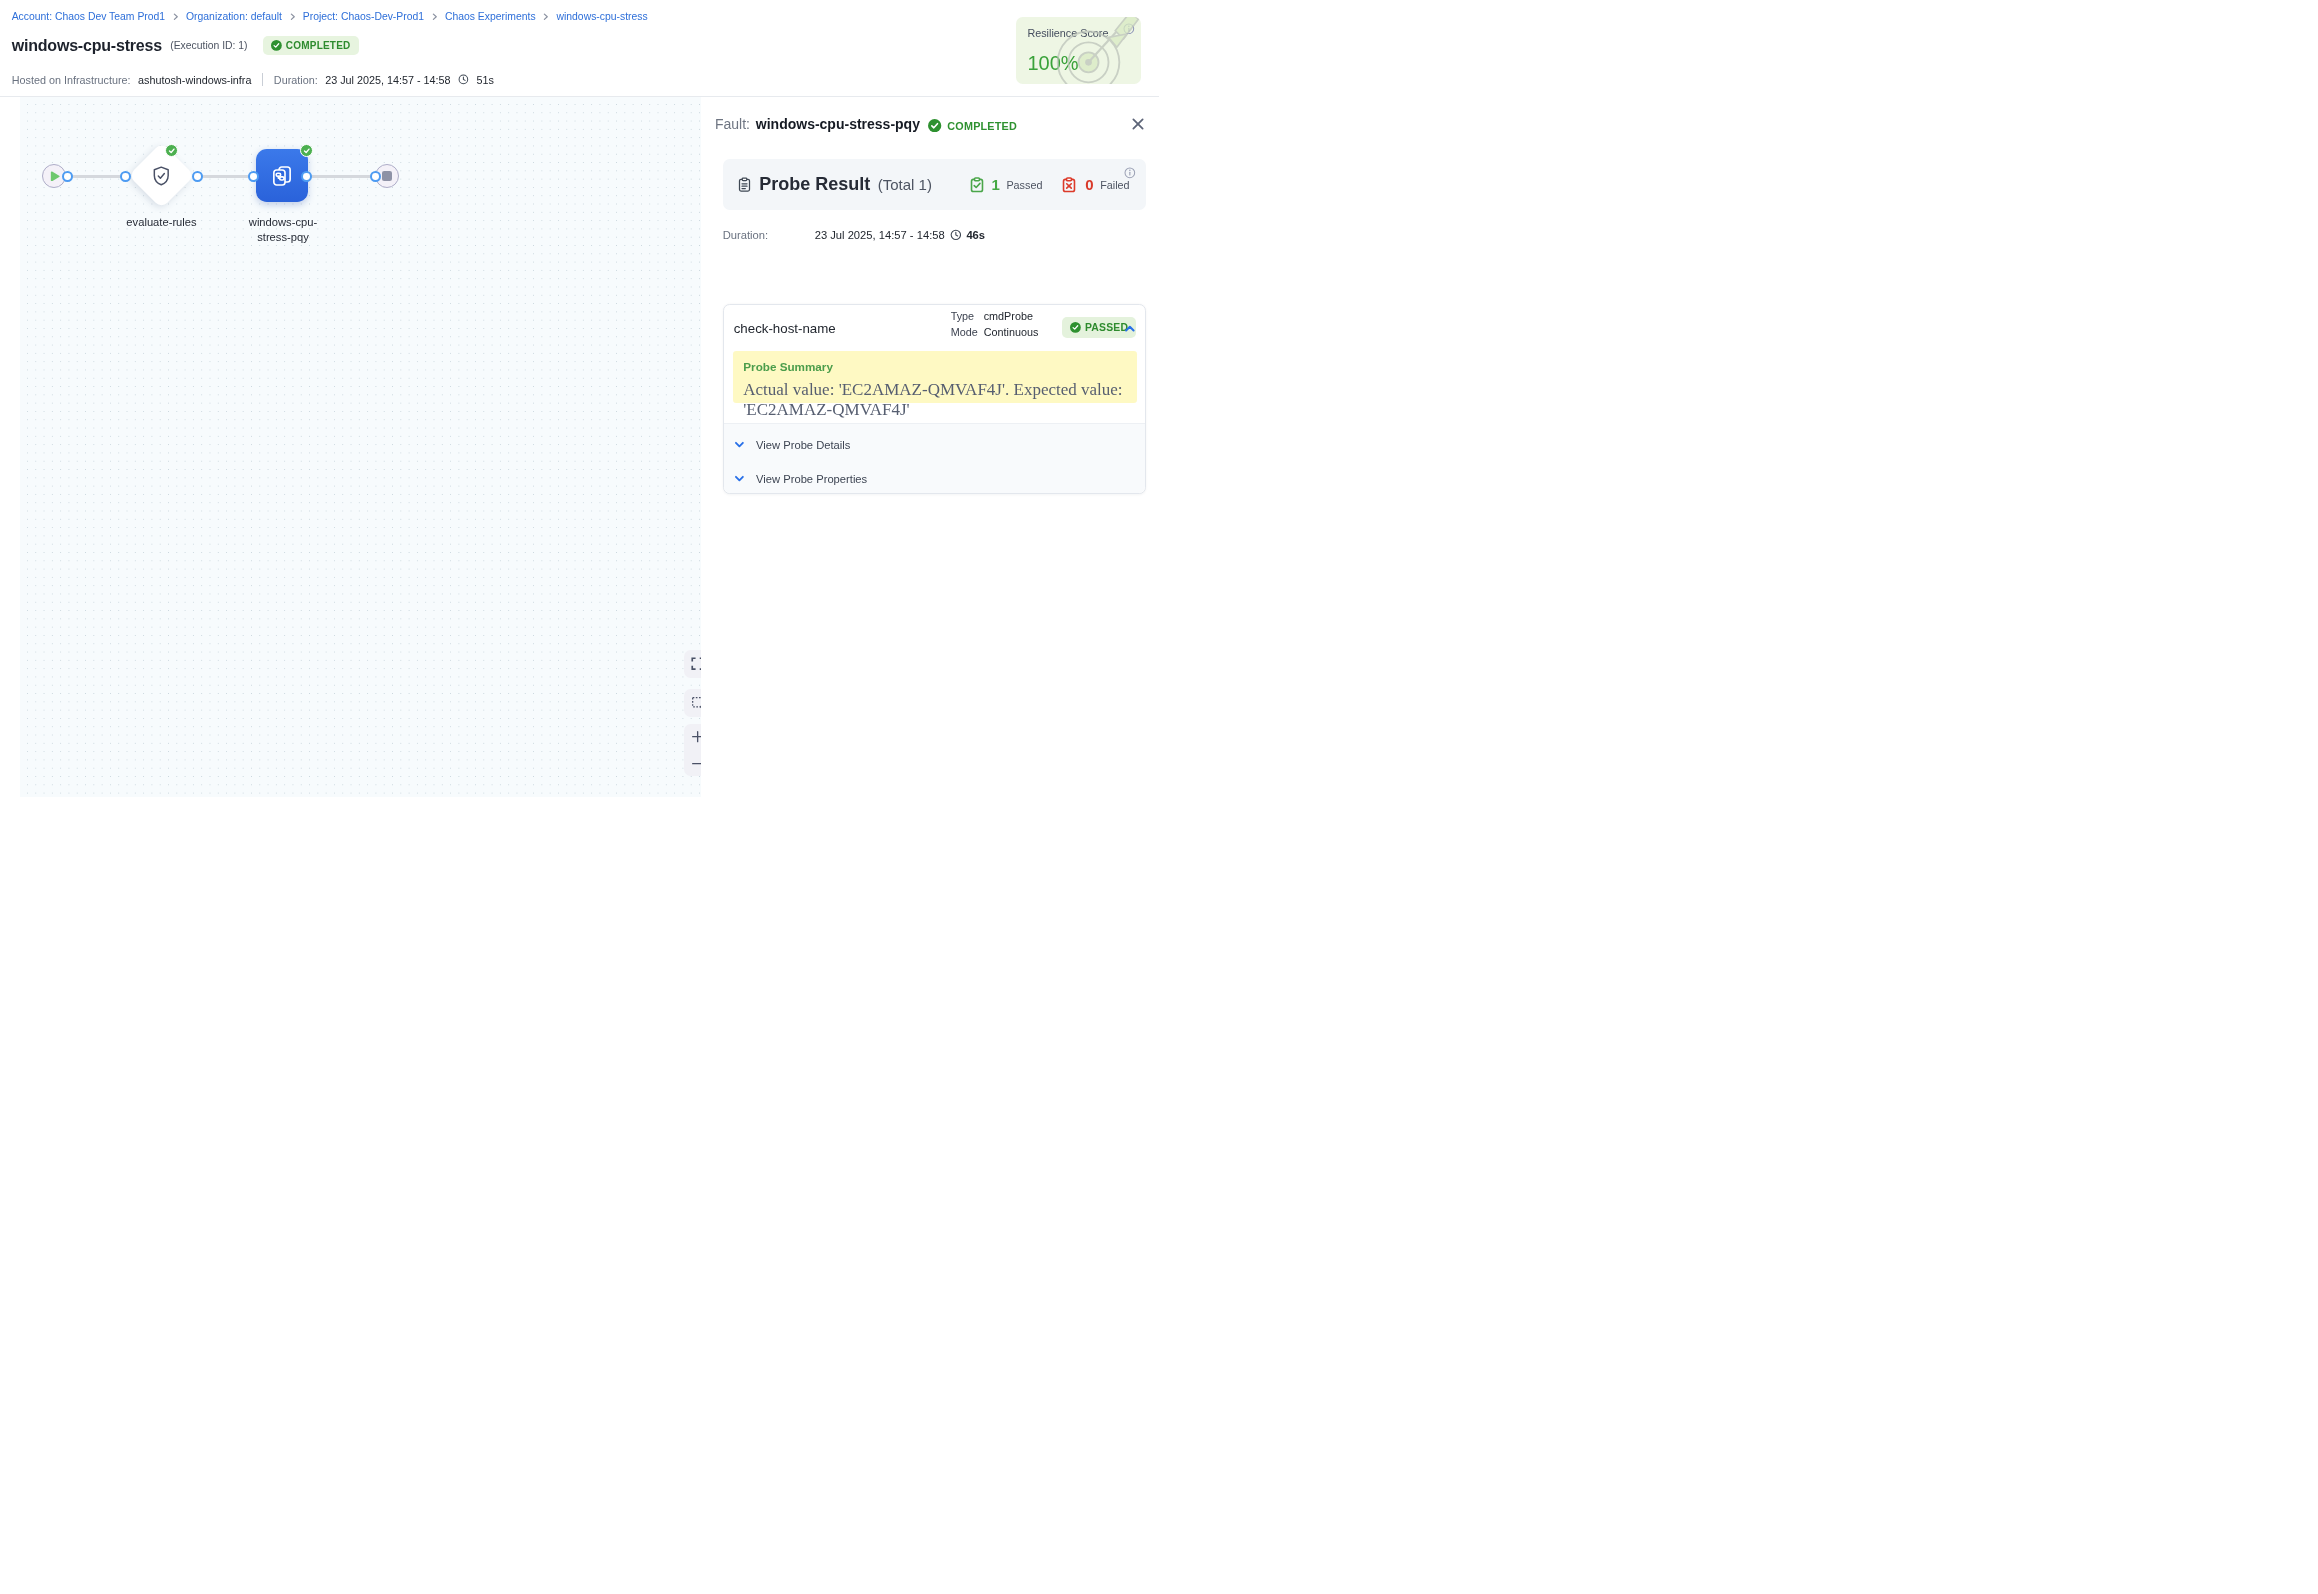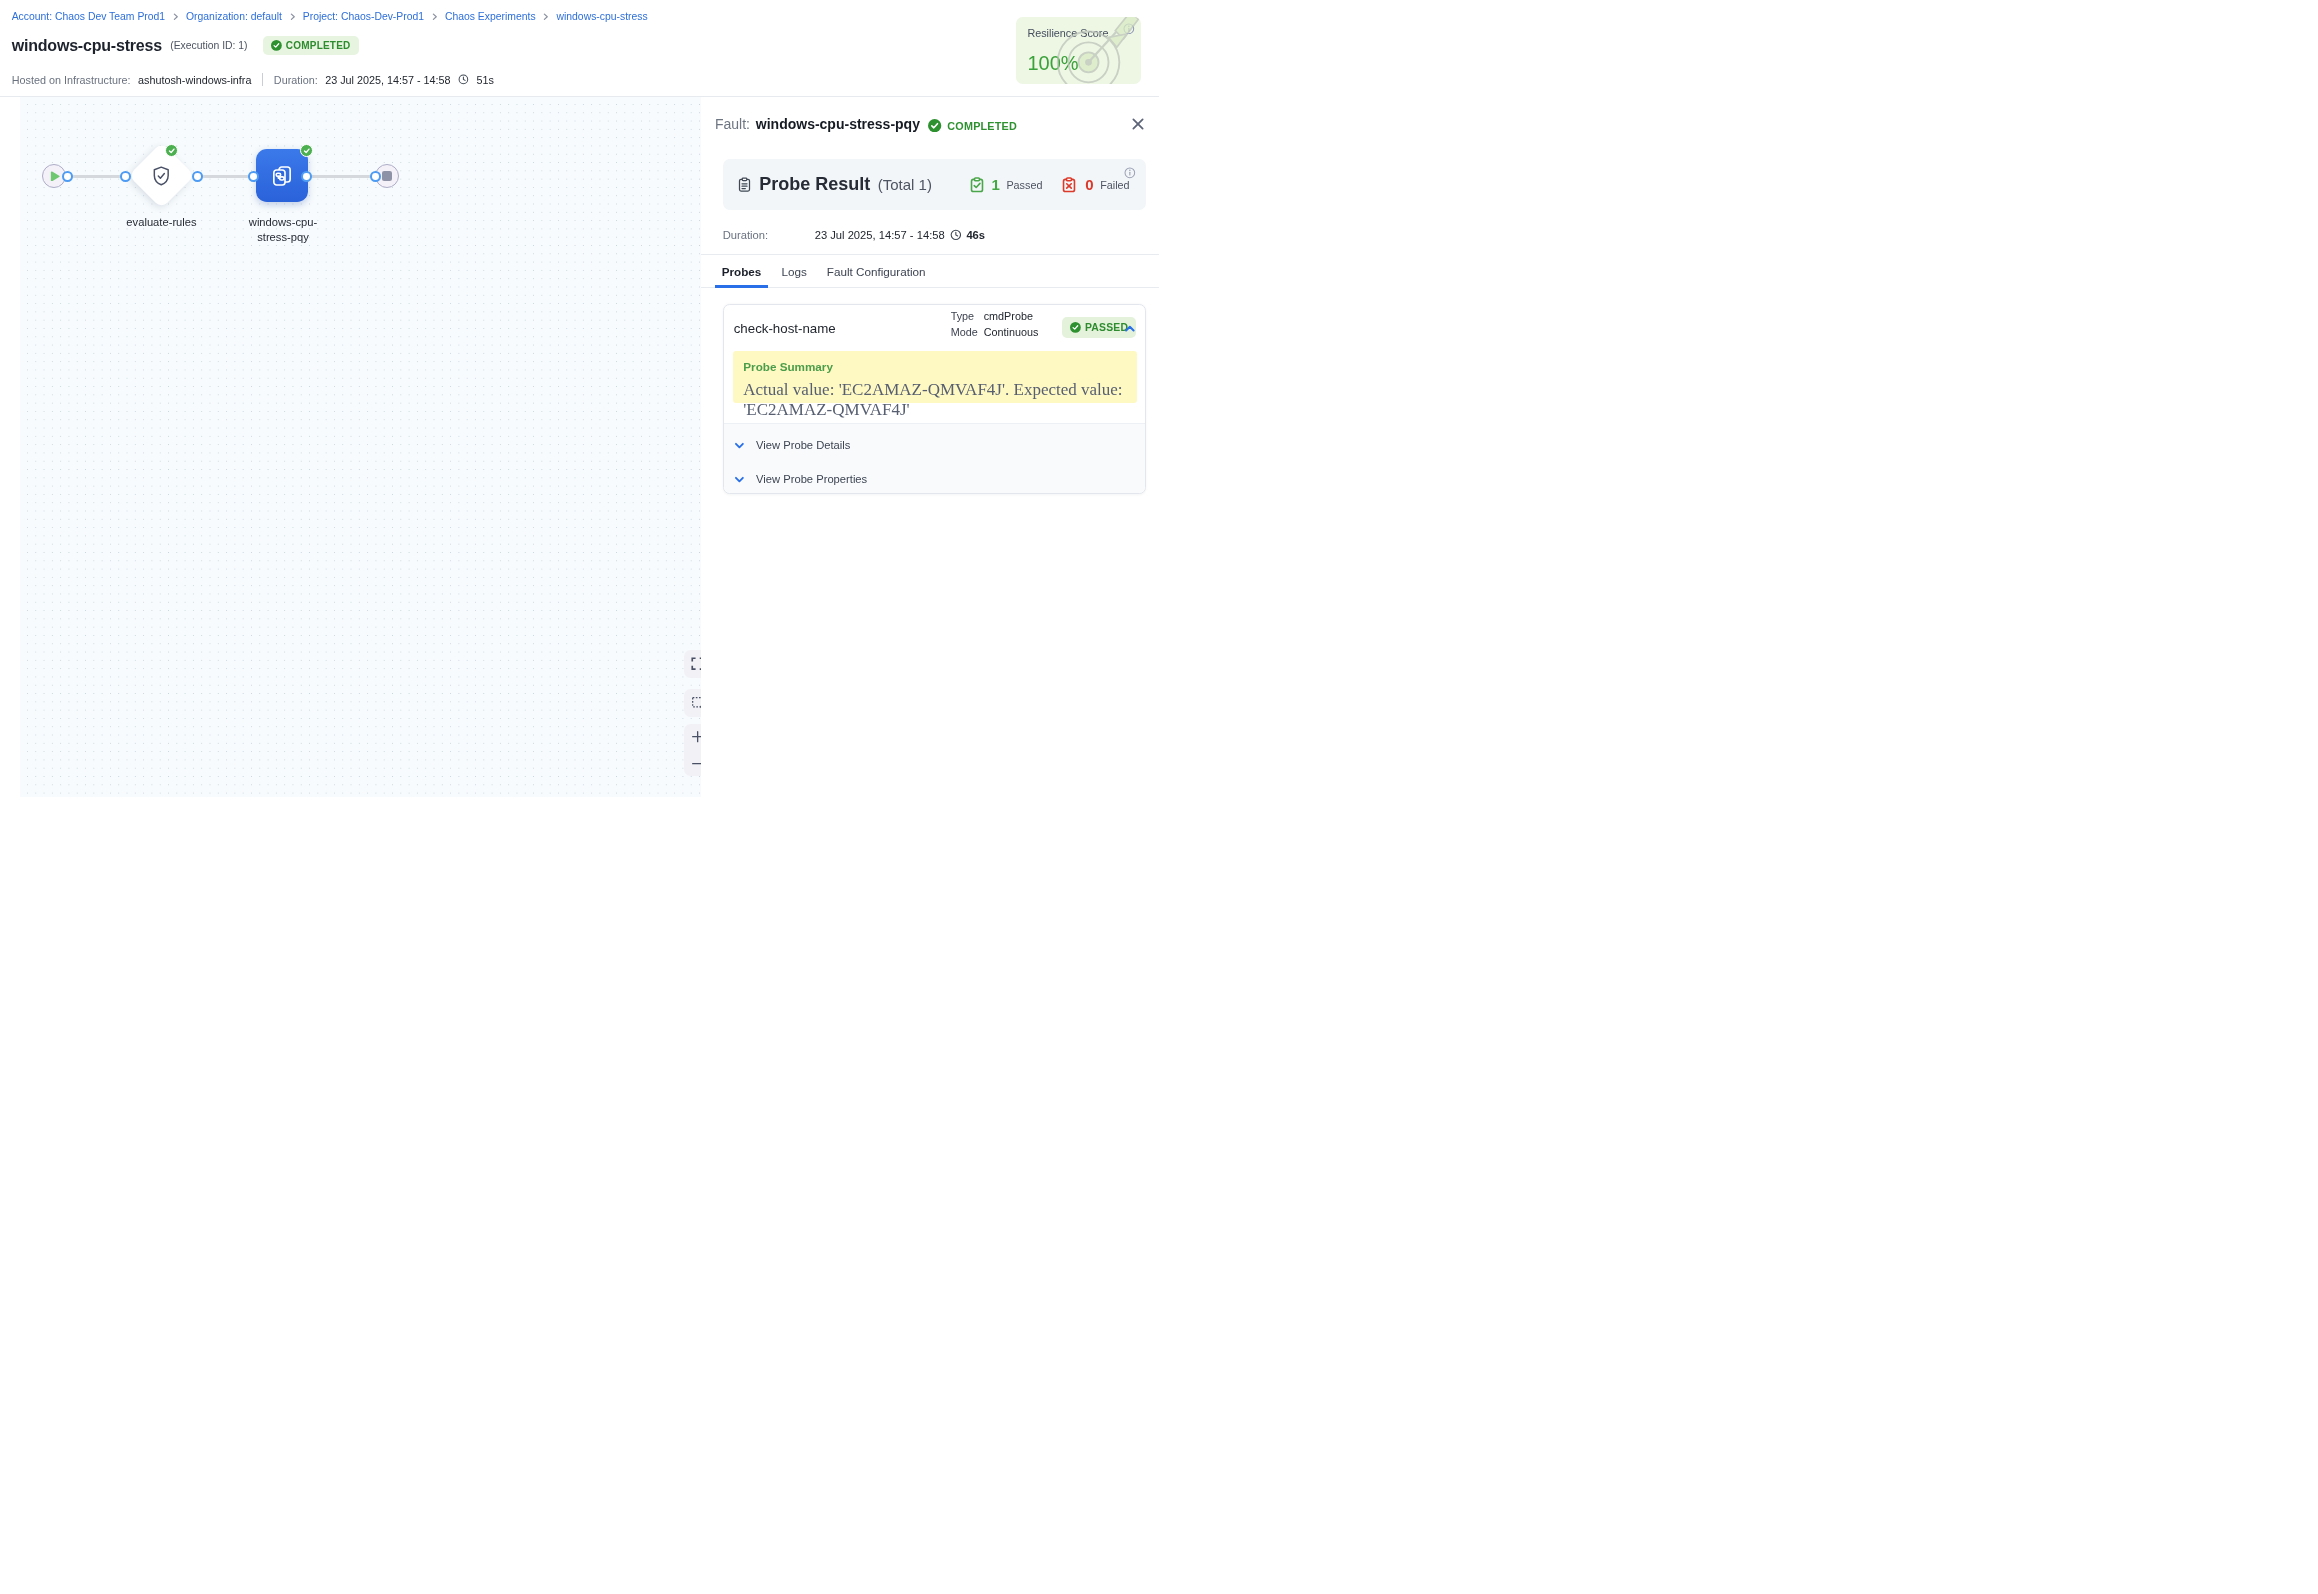--- a/index.html
+++ b/index.html
@@ -70,21 +70,21 @@
   .probe-name{position:absolute;left:10px;top:16px;font-size:13.3px;font-weight:500;color:#22272f;}
   .tm-grid{position:absolute;left:227px;top:5px;display:grid;grid-template-columns:33px auto;row-gap:4.2px;font-size:10.8px;}
   .tm-label{color:#3c4250;font-weight:500;}
   .tm-value{color:#22272f;}
   .passed-badge{position:absolute;left:338px;top:11.7px;height:21.7px;display:flex;align-items:center;gap:4.2px;background:#e4f2dc;border-radius:5px;padding:0 8.3px;font-size:10.4px;font-weight:700;color:#2e8b2e;letter-spacing:0.2px;}
   .collapse-btn{position:absolute;right:9.2px;top:17.5px;cursor:pointer;display:flex;}
   .summary-box{position:absolute;left:9.6px;top:46px;width:404px;height:52px;background:#fef9c3;border-radius:3.3px;}
   .summary-title{position:absolute;left:10px;top:9.2px;font-size:11.7px;font-weight:600;color:#4b9d4b;}
   .summary-text{position:absolute;left:10px;top:29px;font-size:17px;color:#565e70;font-family:Liberation Serif, serif;}
   .probe-footer{position:absolute;left:0;right:0;top:118px;bottom:0;background:#f8fafc;border-top:0.8px solid #edf0f4;border-radius:0 0 6.7px 6.7px;}
-  .view-row{position:absolute;left:10.8px;display:flex;align-items:flex-end;gap:10.8px;font-size:11.2px;color:#3d4452;cursor:pointer;}
+  .view-row{position:absolute;left:10.8px;display:flex;align-items:flex-start;gap:10.8px;font-size:11.2px;color:#3d4452;cursor:pointer;}
 </style>
 </head>
 <body>
 
 <div class="app">
 
   <div class="top-header">
 
     <div class="breadcrumb">
       <span class="crumb">Account: Chaos Dev Team Prod1</span>
@@ -324,25 +324,20 @@
         <span class="inline-ico">
             <svg width="11.7" height="11.7" viewBox="0 0 14 14" fill="none" stroke="#3f4854" stroke-width="1.3">
               <circle cx="7" cy="7" r="5.6"></circle>
               <path d="M7 3.8 V7 L9.2 8.3" stroke-linecap="round"></path>
             </svg>
           </span>
         <span class="dur-sec">46s</span>
       </span>
     </div>
 
-    <div class="tabs">
-      <span class="tab active">Probes</span>
-      <span class="tab">Logs</span>
-      <span class="tab">Fault Configuration</span>
-    </div>
 
     <div class="probe-card">
       <span class="probe-name">check-host-name</span>
 
       <div class="tm-grid">
         <span class="tm-label">Type</span>
         <span class="tm-value">cmdProbe</span>
         <span class="tm-label">Mode</span>
         <span class="tm-value">Continuous</span>
       </div>

